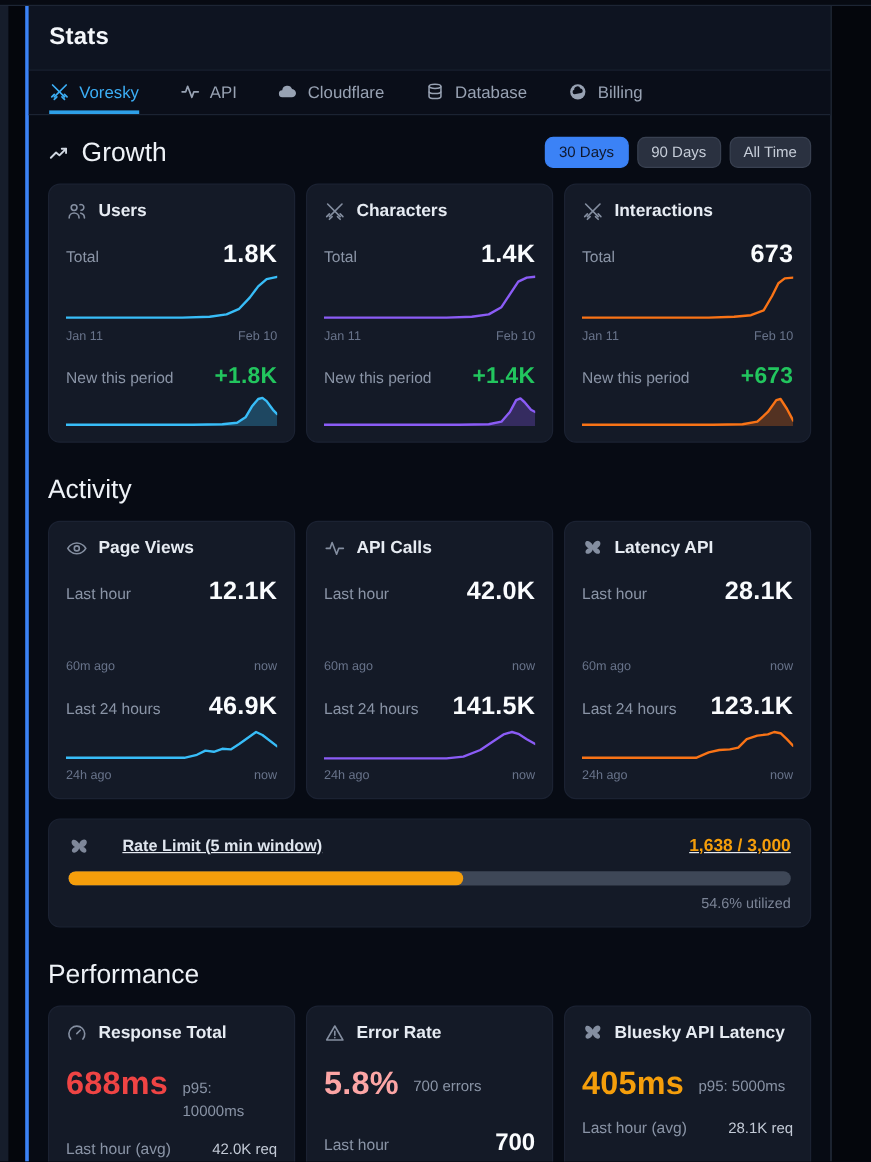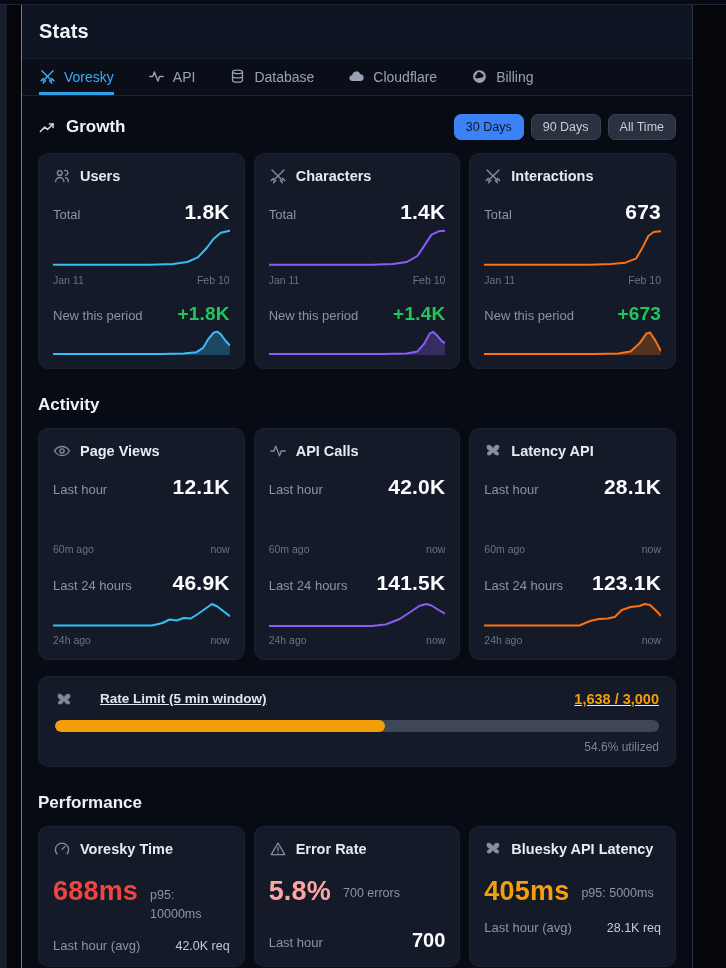--- a/index.html
+++ b/index.html
@@ -8,36 +8,36 @@
     background:#04060c;
     font-family:"Liberation Sans","DejaVu Sans",sans-serif;
     position:relative;
     color:#e6ebf2;
   }
   .top-strip { position:absolute; top:0; left:0; right:0; height:5px; background:#070a12; border-bottom:1px solid #1d2534; z-index:5; }
   .left-strip { position:absolute; top:5px; left:0; width:7px; bottom:0; background:#161d2b; }
   .panel {
     position:absolute; top:5px; left:21px; width:672px; bottom:0;
     background:#070b14;
-    border-left:1px solid #3b82f6;
+    border-left:3px solid #3b82f6;
     border-right:1px solid #2b3444;
     display:flex; flex-direction:column;
   }
   .panel-header { height:54px; background:#0e1421; border-bottom:1px solid #1b2332; display:flex; align-items:center; padding:0 17px; flex:0 0 auto; }
   .panel-title { font-size:20px; font-weight:bold; color:#f3f6fa; letter-spacing:.2px; }
   .tabbar { height:37px; background:#0a0e19; border-bottom:1px solid #1b2332; display:flex; align-items:stretch; padding:0 17px; gap:34px; flex:0 0 auto; }
   .tab { display:flex; align-items:center; gap:8px; font-size:14px; color:#98a2b3; cursor:pointer; border-bottom:3px solid transparent; padding-top:2px; }
   .tab svg { width:17px; height:17px; }
   .tab.active { color:#3caef5; border-bottom-color:#2ea0e8; }
   .content { padding:0 16px; flex:1; }
 
   .section-head { margin-top:18px; display:flex; align-items:center; justify-content:space-between; }
   .section-title-wrap { display:flex; align-items:center; gap:9px; }
   .section-title-wrap svg { width:19px; height:19px; color:#cfd6e0; }
-  .section-title { font-size:17px; font-weight:bold; color:#eef2f7; }
+  .section-title { font-size:22px; font-weight:normal; color:#eef2f7; }
   .range-group { display:flex; gap:7px; }
   .range-btn { font-size:12.5px; padding:5px 11px; border-radius:7px; background:#2a3140; color:#c6cdd8; border:1px solid #394151; cursor:pointer; }
   .range-btn.active { background:#3b82f6; color:#0f172a; border-color:#3b82f6; }
 
   .grid3 { margin-top:13px; display:grid; grid-template-columns:repeat(3,1fr); gap:9px; }
   .card { background:#141a27; border-radius:10px; padding:13px 14px; border:1px solid #1b2232; }
   .card-head { display:flex; align-items:center; gap:9px; }
   .card-head svg { width:18px; height:18px; color:#848ea0; flex:0 0 auto; }
   .card-title { font-size:14.5px; font-weight:600; color:#e6ebf2; }
 
@@ -106,32 +106,32 @@
         </svg>
       <span>Voresky</span>
     </div>
     <div class="tab">
       <svg viewBox="0 0 24 24" fill="none" stroke="currentColor" stroke-width="2" stroke-linecap="round" stroke-linejoin="round">
           <path d="M2.5 12h4.2L9 5.5l5 13 2.3-6.5h5.2"></path>
         </svg>
       <span>API</span>
     </div>
     <div class="tab">
+      <svg viewBox="0 0 24 24">
+          <path d="M6.5 18.5a4.2 4.2 0 0 1-.6-8.4 6 6 0 0 1 11.6-1.4 3.8 3.8 0 0 1-.6 9.8z" fill="currentColor"></path>
+        </svg>
+      <span>Cloudflare</span>
+    </div>
+    <div class="tab">
       <svg viewBox="0 0 24 24" fill="none" stroke="currentColor" stroke-width="1.8">
           <ellipse cx="12" cy="5.5" rx="7" ry="2.5"></ellipse>
           <path d="M5 5.5v6c0 1.4 3.1 2.5 7 2.5s7-1.1 7-2.5v-6"></path>
           <path d="M5 11.5v6c0 1.4 3.1 2.5 7 2.5s7-1.1 7-2.5v-6"></path>
         </svg>
       <span>Database</span>
-    </div>
-    <div class="tab">
-      <svg viewBox="0 0 24 24">
-          <path d="M6.5 18.5a4.2 4.2 0 0 1-.6-8.4 6 6 0 0 1 11.6-1.4 3.8 3.8 0 0 1-.6 9.8z" fill="currentColor"></path>
-        </svg>
-      <span>Cloudflare</span>
     </div>
     <div class="tab">
       <svg viewBox="0 0 24 24">
           <circle cx="12" cy="12" r="9" fill="currentColor"></circle>
           <path d="M8.2 14.8a2.6 2.6 0 0 1-.4-5.1A3.7 3.7 0 0 1 15 8.2a2.7 2.7 0 0 1 .8 5.3z" fill="#0a0e19"></path>
         </svg>
       <span>Billing</span>
     </div>
   </div>
 
@@ -366,21 +366,21 @@
     </div>
 
     <div class="grid3">
 
       <div class="card p-card c1">
         <div class="card-head">
           <svg viewBox="0 0 24 24" fill="none" stroke="currentColor" stroke-width="1.8" stroke-linecap="round">
               <path d="M5.2 18.5a8.8 8.8 0 1 1 13.6 0"></path>
               <path d="M12 12.5l3.8-3.8"></path>
             </svg>
-          <span class="card-title">Voresky Time</span>
+          <span class="card-title">Response Total</span>
         </div>
         <div class="value-row">
           <span class="p-value" style="color: rgb(239, 68, 68);">688ms</span>
           <span class="p-sub narrow">p95: 10000ms</span>
         </div>
         <div class="p-row">
           <span class="lbl">Last hour (avg)</span>
           <span class="val-small">42.0K req</span>
         </div>
       </div>

